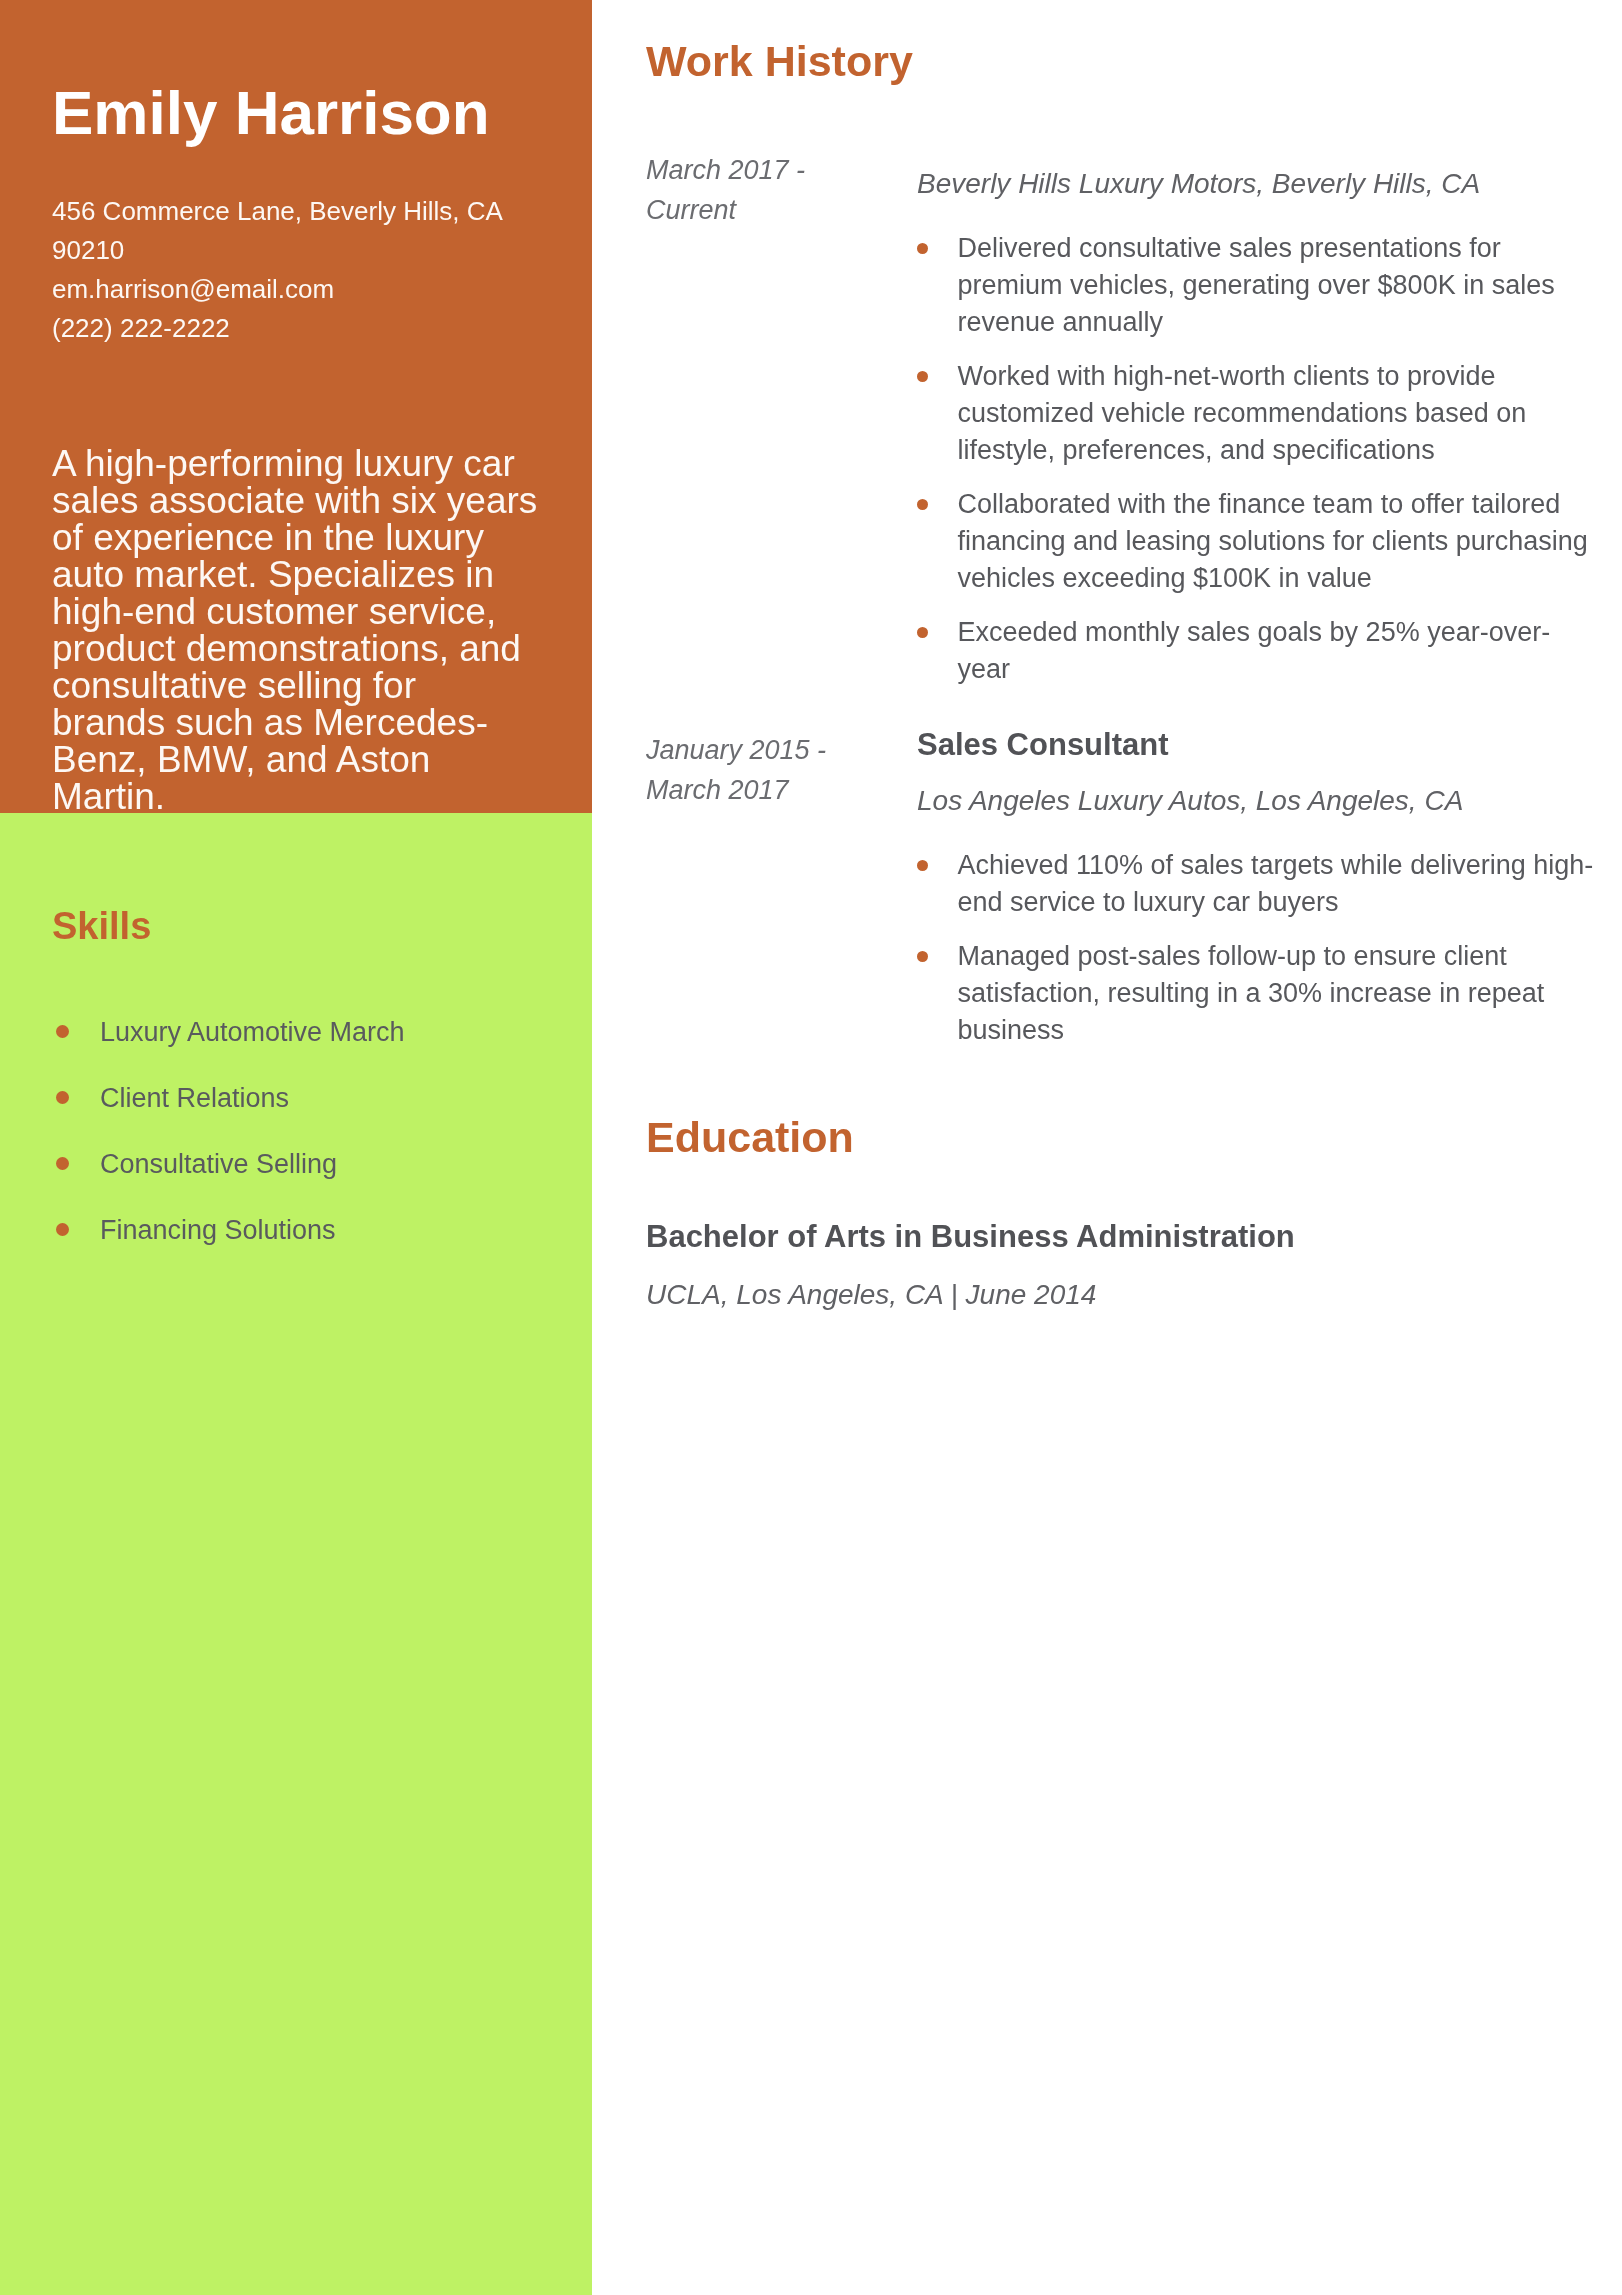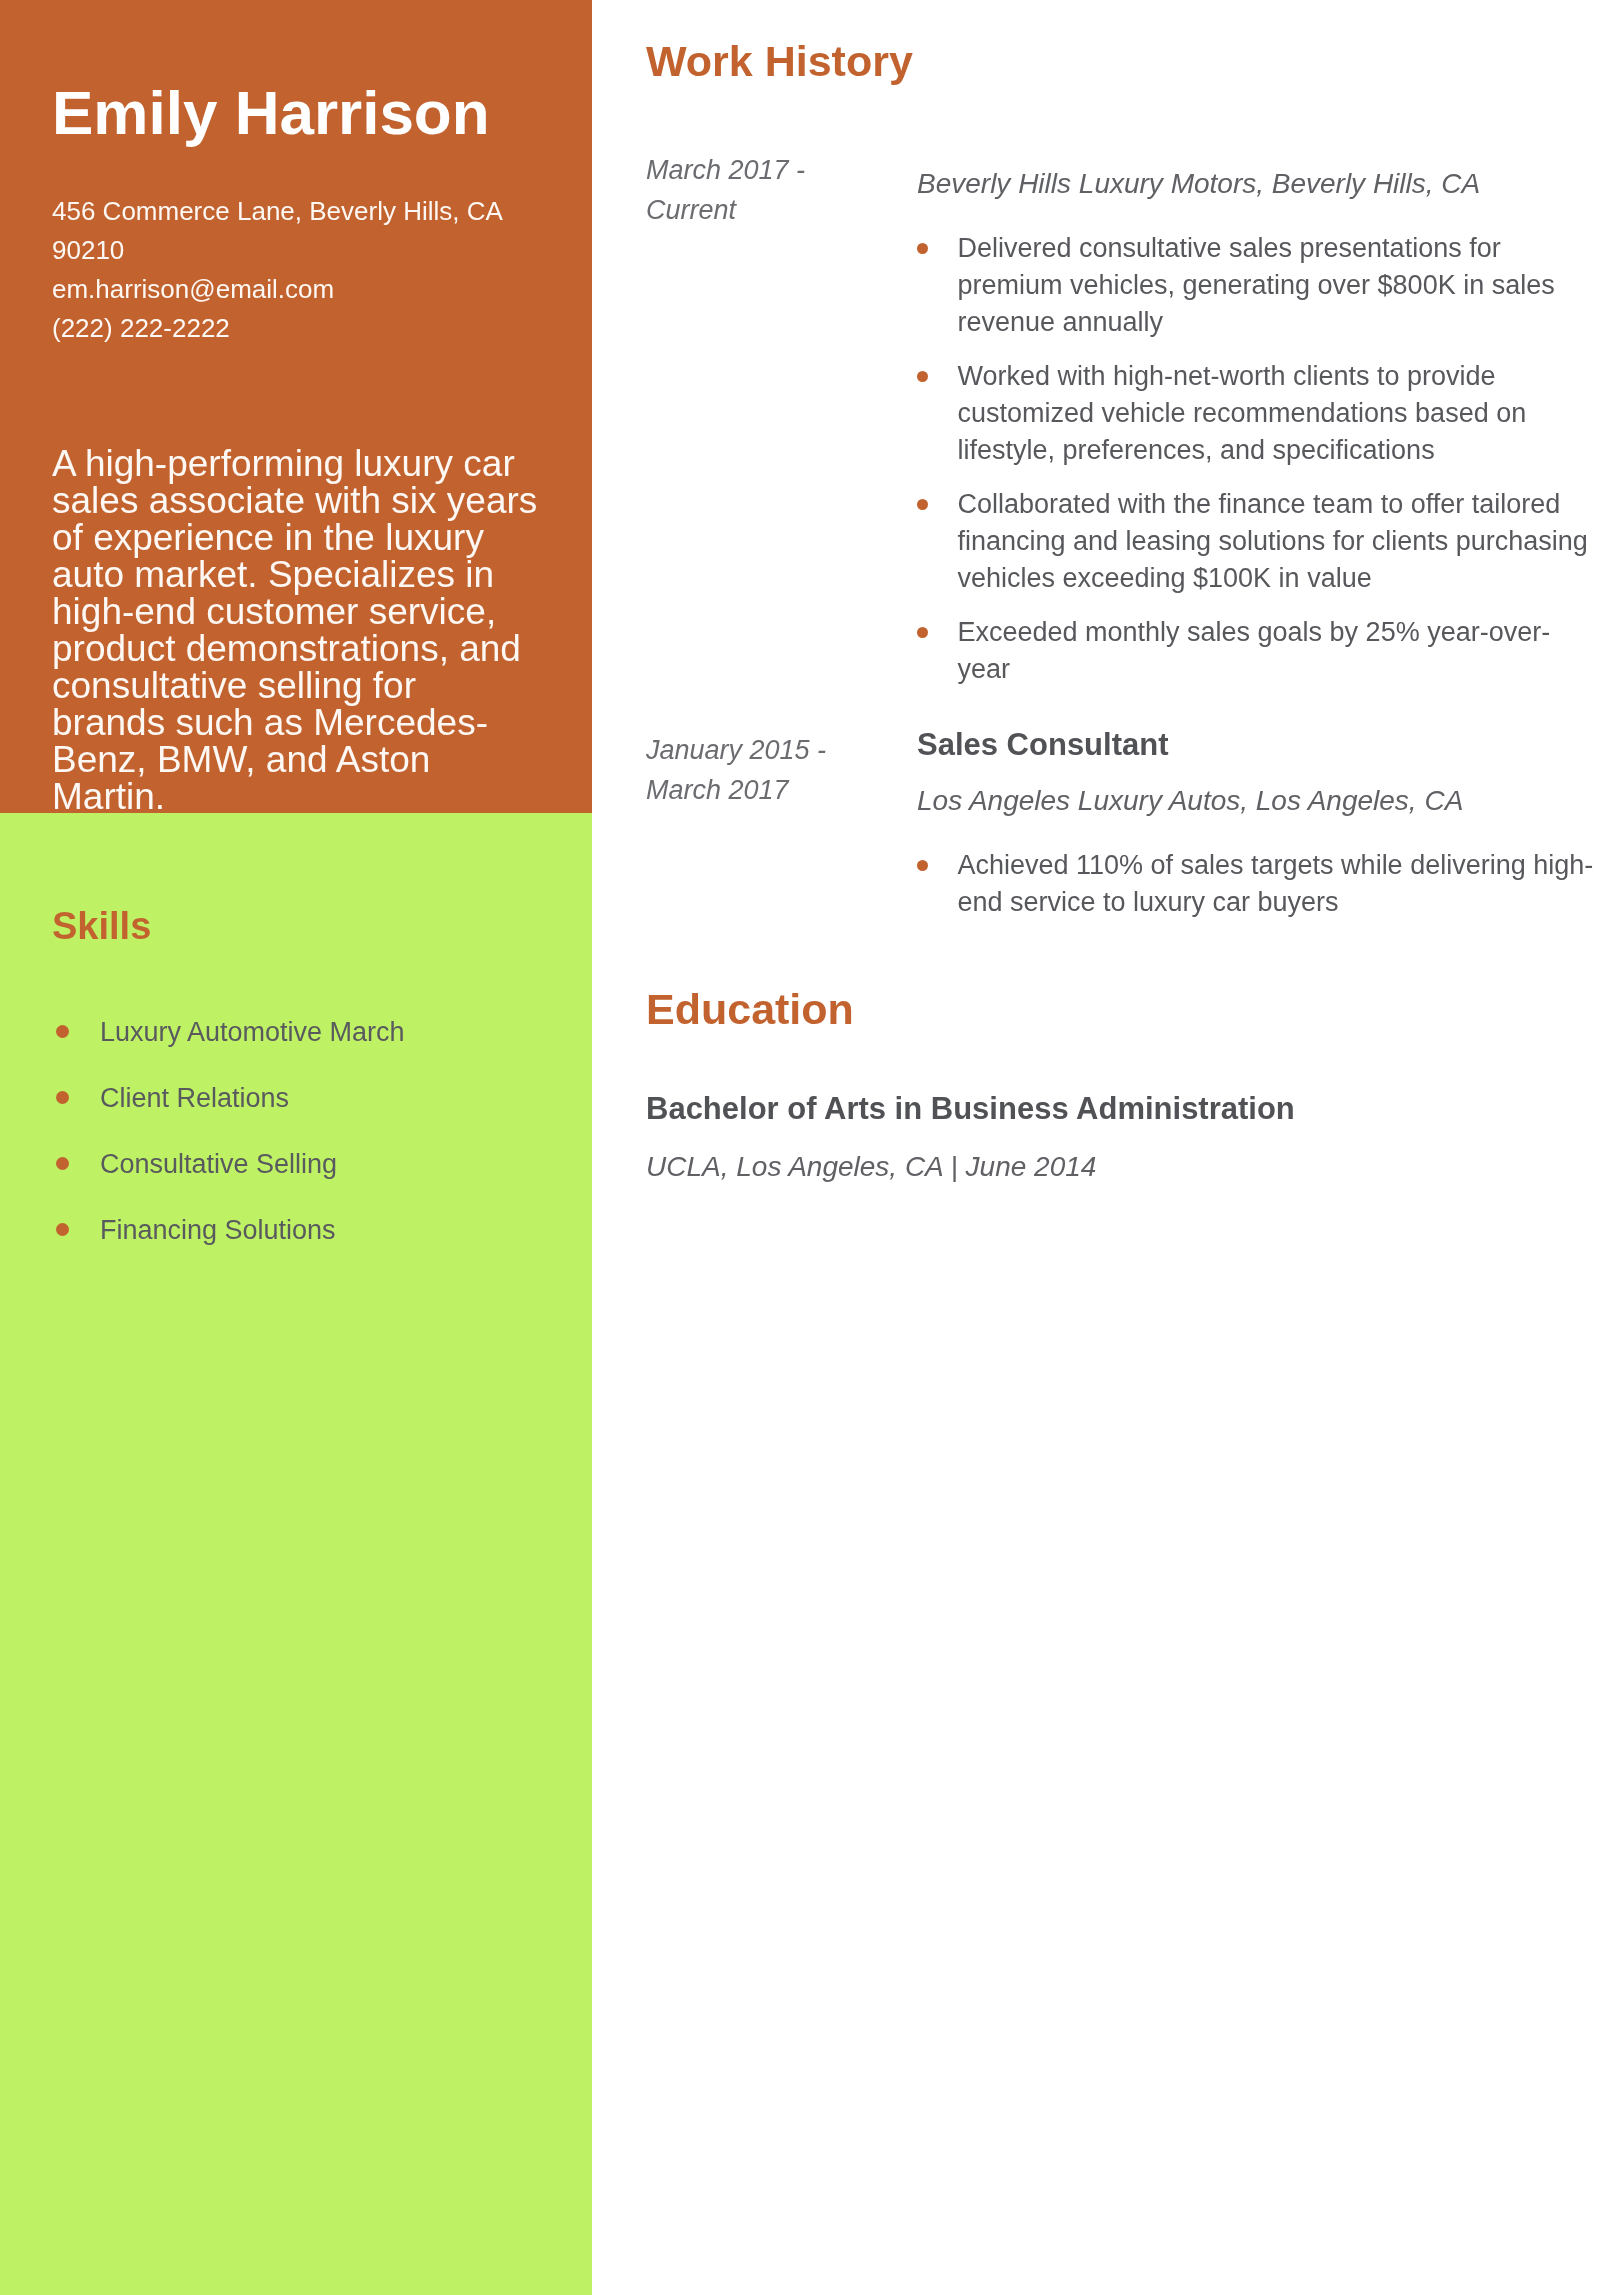--- a/index.html
+++ b/index.html
@@ -141,20 +141,24 @@
             <span>March 2017</span>
           </div>
           <div class="job-content">
             <h3 class="job-title">Sales Consultant</h3>
             <div class="job-company">Los Angeles Luxury Autos, Los Angeles, CA</div>
             <ul class="bullets">
               <li class="bullet">
                 <span class="bullet-dot"></span>
                 <div class="bullet-text">Achieved 110% of sales targets while delivering high-end service to luxury car buyers</div>
               </li>
+              <li class="bullet">
+                <span class="bullet-dot"></span>
+                <div class="bullet-text">Managed post-sales follow-up to ensure client satisfaction, resulting in a 30% increase in repeat business</div>
+              </li>
             </ul>
           </div>
         </div>
 
       </div>
     </section>
 
     <section class="education">
       <h2 class="section-heading">Education</h2>
       <div class="degree">Bachelor of Arts in Business Administration</div>

